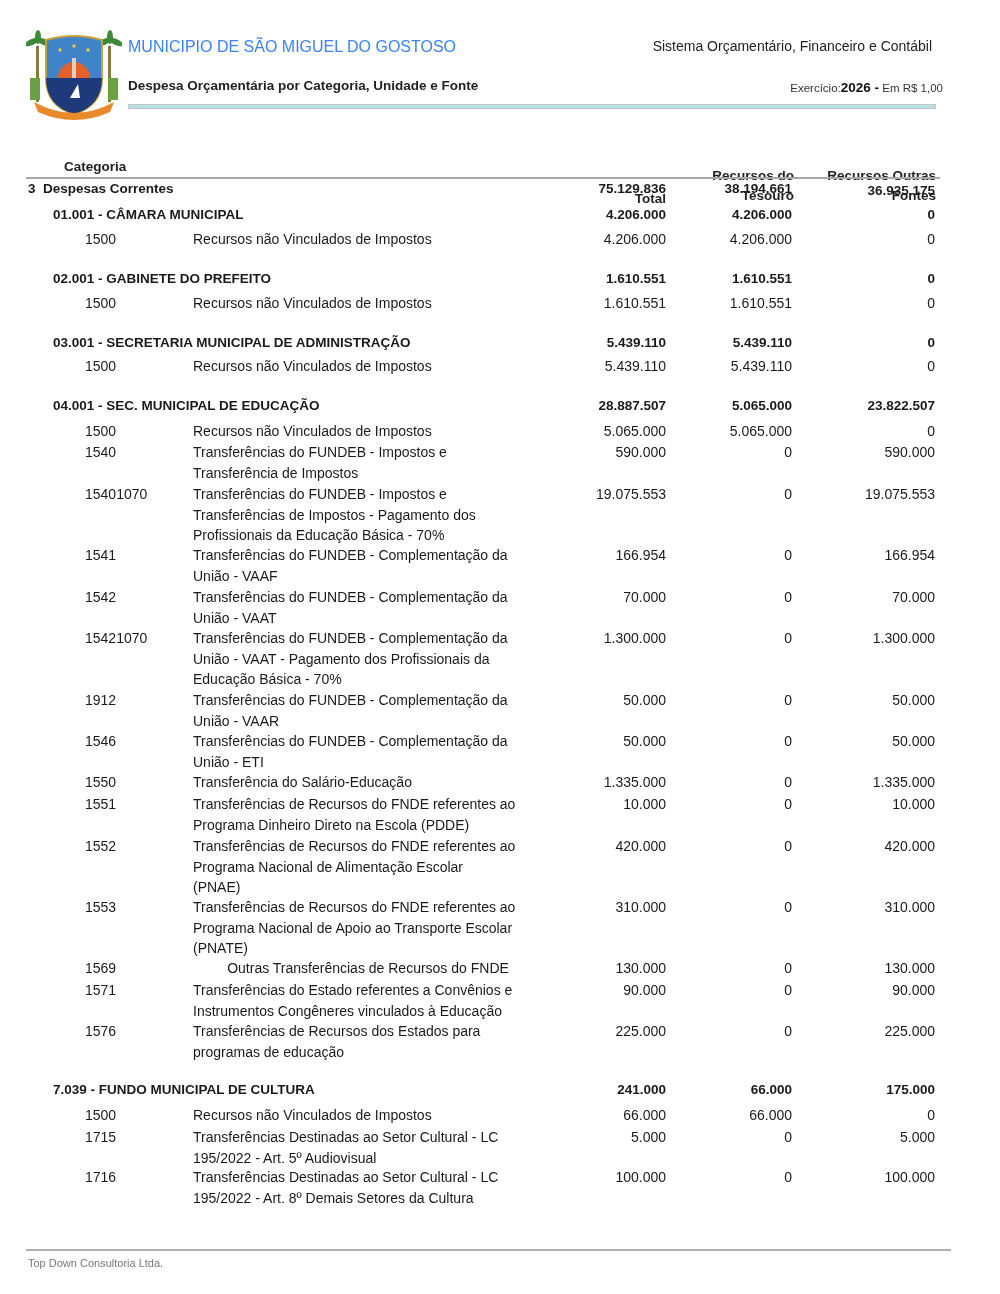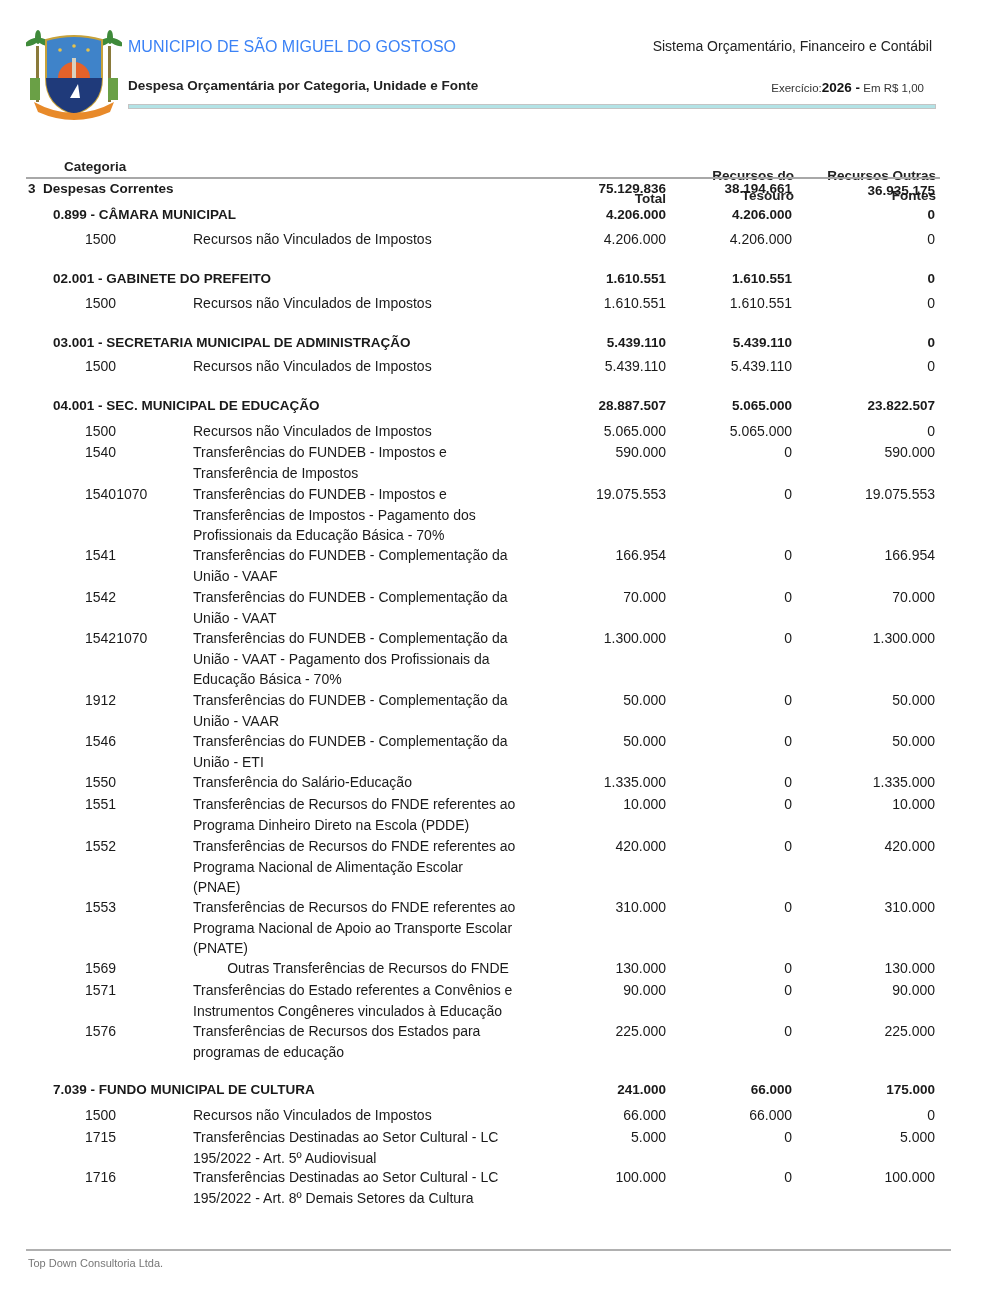--- a/index.html
+++ b/index.html
@@ -5,21 +5,21 @@
     * { box-sizing: border-box; margin: 0; padding: 0; }
     body {
       width: 1000px; height: 1294px; background: #ffffff;
       font-family: "Liberation Sans", sans-serif; color: #1a1a1a;
       position: relative; overflow: hidden;
     }
     .logo { position: absolute; left: 26px; top: 28px; width: 96px; height: 92px; }
     .hdr-title { position: absolute; left: 128px; top: 38px; font-size: 16px; color: #3b82f6; }
     .hdr-system { position: absolute; right: 68px; top: 38px; font-size: 14px; color: #222; }
     .hdr-subtitle { position: absolute; left: 128px; top: 78px; font-size: 13.5px; font-weight: bold; color: #222; }
-    .hdr-exercise { position: absolute; right: 76px; top: 80px; font-size: 11.5px; color: #333; }
+    .hdr-exercise { position: absolute; right: 57px; top: 80px; font-size: 11.5px; color: #333; }
     .hdr-exercise b { font-size: 13.5px; color: #111; }
     .hdr-line {
       position: absolute; left: 128px; top: 104px; width: 808px; height: 5px;
       background: #b3e3e6; border: 1px solid #c4c4c4;
     }
 
     .col-head { position: absolute; font-size: 13.5px; font-weight: bold; color: #222; line-height: 20px; }
     .col-head.right { text-align: right; margin-top: 32px; }
     .head-rule { position: absolute; left: 26px; top: 177px; width: 914px; height: 2px; background: #a8a8a8; }
 
@@ -91,21 +91,21 @@
 <div class="head-rule"></div>
 
 <div class="row bold" style="top:179px;">
   <span class="c-cat"><span>3</span>&nbsp;&nbsp;<span>Despesas Correntes</span></span>
   <span class="c-total">75.129.836</span>
   <span class="c-tes">38.194.661</span>
   <span class="c-out" style="top:2px;">36.935.175</span>
 </div>
 
 <div class="row bold" style="top:205px;">
-  <span class="c-unit">0.899 - CÂMARA MUNICIPAL</span>
+  <span class="c-unit">01.001 - CÂMARA MUNICIPAL</span>
   <span class="c-total">4.206.000</span>
   <span class="c-tes">4.206.000</span>
   <span class="c-out">0</span>
 </div>
 <div class="row" style="top:229px;">
   <span class="c-code">1500</span>
   <span class="c-desc">Recursos não Vinculados de Impostos</span>
   <span class="c-total">4.206.000</span>
   <span class="c-tes">4.206.000</span>
   <span class="c-out">0</span>

